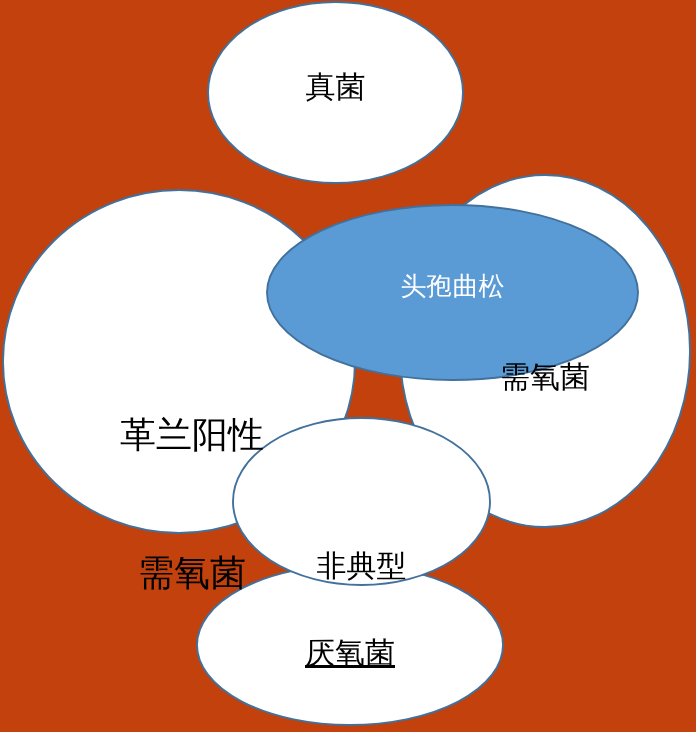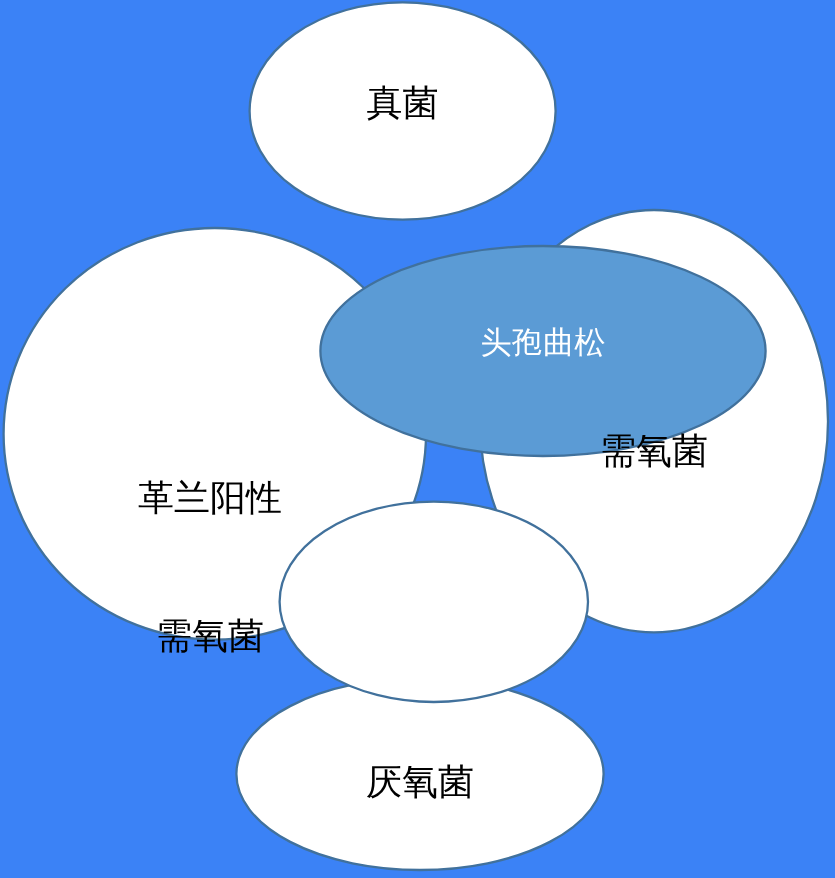--- a/index.html
+++ b/index.html
@@ -8,21 +8,21 @@
     padding: 0;
     background: #ffffff;
   }
   body {
     font-family: "DejaVu Sans", "Liberation Sans", sans-serif;
   }
   #stage {
     position: relative;
     width: 696px;
     height: 732px;
-    background: #3b82f6;
+    background: #c2410c;
     overflow: hidden;
   }
   #stage svg.canvas {
     position: absolute;
     top: 0;
     left: 0;
     width: 696px;
     height: 732px;
     display: block;
   }
@@ -53,27 +53,28 @@
 
     <ellipse cx="350" cy="645" rx="153" ry="80" fill="#FFFFFF" stroke="#41719C" stroke-width="1.9"></ellipse>
 
     <ellipse cx="361.5" cy="501.5" rx="128.5" ry="83.5" fill="#FFFFFF" stroke="#41719C" stroke-width="1.9"></ellipse>
 
     <ellipse cx="452.5" cy="292.5" rx="185.5" ry="87.5" fill="#5B9BD5" stroke="#41719C" stroke-width="1.9"></ellipse>
   </svg>
 
   <div class="node-label label-dark" style="left:208px; top:68px; width:255px; font-size:30px;">真菌</div>
 
-  <div class="node-label label-dark" style="left:37px; top:320px; width:276px; font-size:30px;">
+  <div class="node-label label-dark" style="left:54px; top:320px; width:276px; font-size:36px;">
     <div>革兰阳性</div>
     <div>需氧菌</div>
   </div>
 
   <div class="node-label label-dark" style="left:425px; top:358px; width:240px; font-size:30px;">需氧菌</div>
 
   <div class="node-label label-light" style="left:267px; top:270px; width:371px; font-size:26px;">头孢曲松</div>
 
   <div class="node-label label-dark" style="left:233px; top:470px; width:257px; font-size:30px;">
+    <div>非典型</div>
   </div>
 
-  <div class="node-label label-dark" style="left:197px; top:634px; width:306px; font-size:30px;">厌氧菌</div>
+  <div class="node-label label-dark" style="left:197px; top:634px; width:306px; font-size:30px;text-decoration:underline;">厌氧菌</div>
 
 </div>
 
 </body></html>

